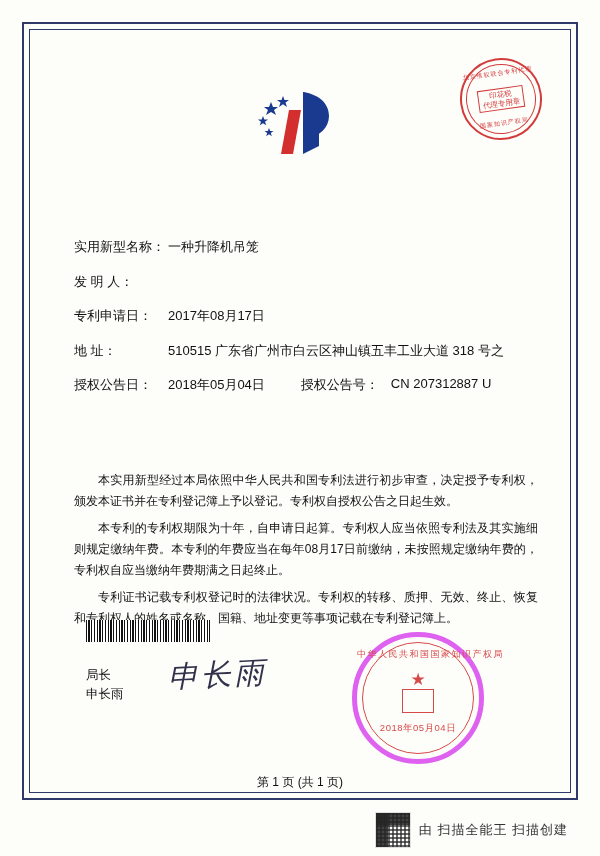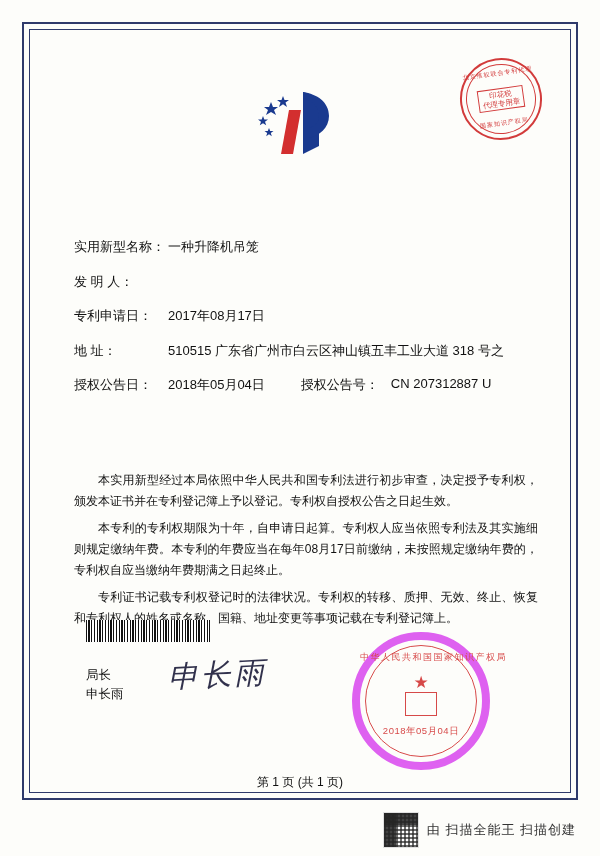--- a/index.html
+++ b/index.html
@@ -109,21 +109,21 @@
     font-family:"DejaVu Serif","Liberation Serif",serif;
     font-size:30px;color:#1b1b3a;font-style:italic;
     letter-spacing:3px;
     transform:rotate(-3deg);
     opacity:.9;
   }
   
   .seal-main{
     position:absolute;left:352px;top:632px;
     width:122px;height:122px;border-radius:50%;
-    border:8px solid #d946ef;color:#d02a2a;
+    border:5px solid #d946ef;color:#d02a2a;
     opacity:.85;
   }
   .seal-main .ring2{position:absolute;inset:5px;border-radius:50%;border:1px solid #d02a2a;}
   .seal-main .top-arc{
     position:absolute;top:11px;left:0;right:0;text-align:center;
     font-size:9px;letter-spacing:1.5px;white-space:nowrap;
   }
   .seal-main .star{
     position:absolute;top:34px;left:50%;transform:translateX(-50%);
     font-size:17px;line-height:1;
@@ -137,21 +137,21 @@
     font-size:9.5px;letter-spacing:.5px;
   }
   .page-no{
     position:absolute;left:0;right:0;top:774px;
     text-align:center;font-size:12px;color:#111;
   }
   
   .footer{
     position:absolute;left:0;right:0;bottom:0;height:52px;
     display:flex;align-items:center;justify-content:flex-end;
-    padding-right:24px;gap:8px;
+    padding-right:32px;gap:8px;
   }
   .qr{
     width:34px;height:34px;
     background:
       linear-gradient(90deg,#222 0 34%,transparent 0),
       linear-gradient(180deg,#222 0 34%,transparent 0),
       repeating-linear-gradient(90deg,#555 0 2px,#fff 2px 4px),
       repeating-linear-gradient(180deg,#555 0 2px,#fff 2px 4px);
     background-blend-mode:multiply;
     background-color:#fff;

